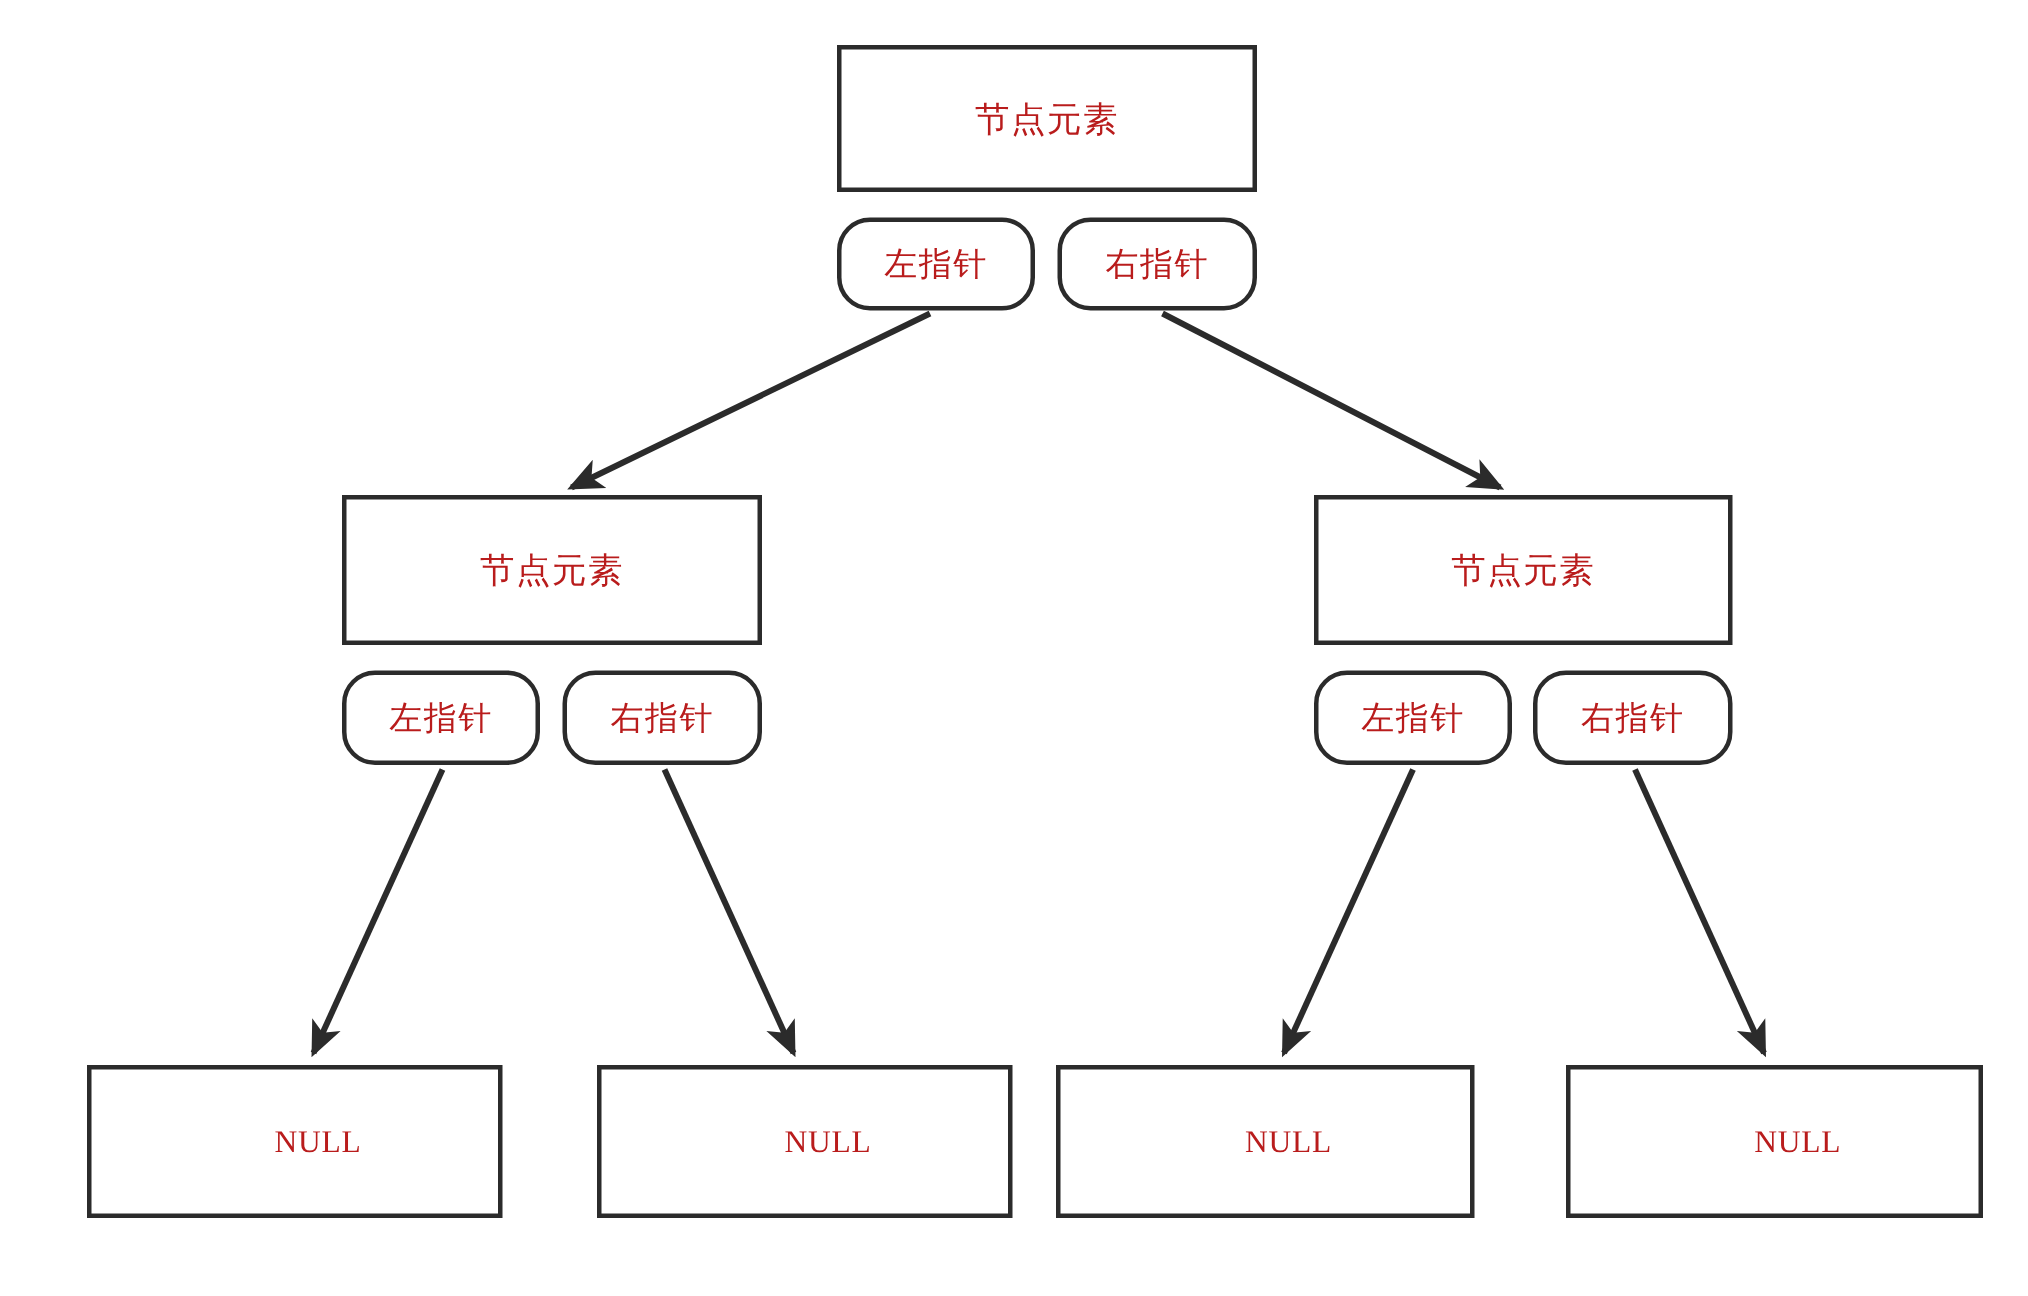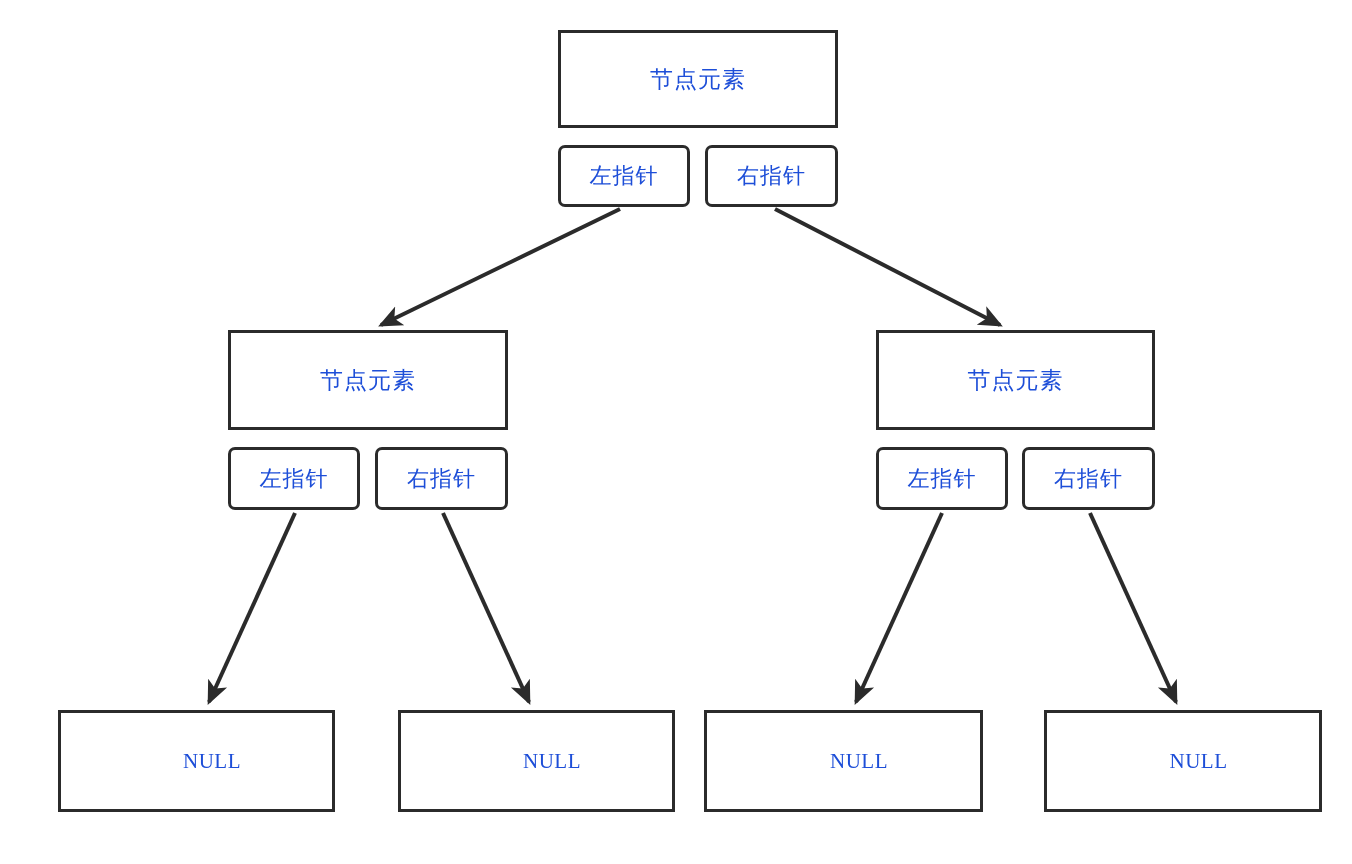--- a/index.html
+++ b/index.html
@@ -19,28 +19,28 @@
     overflow: hidden;
   }
   .node-box {
     position: absolute;
     box-sizing: border-box;
     background: #ffffff;
     border: 3px solid #2b2b2b;
     display: flex;
     align-items: center;
     justify-content: center;
-    color: #1d4ed8;
+    color: #b91c1c;
   }
   .elem-box {
     font-size: 23px;
     letter-spacing: 1px;
   }
   .ptr-box {
-    border-radius: 7px;
+    border-radius: 22px;
     font-size: 22px;
     letter-spacing: 1px;
   }
   .null-box {
     font-size: 21px;
     letter-spacing: 0.5px;
   }
   .cjk {
     font-family: "DejaVu Serif", "Liberation Serif", serif;
   }

